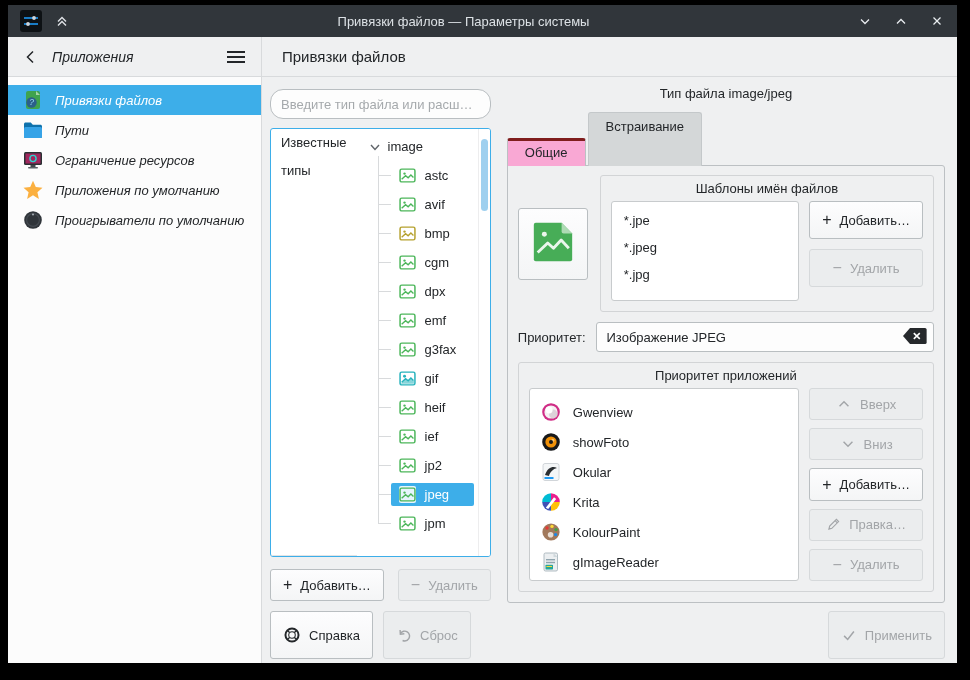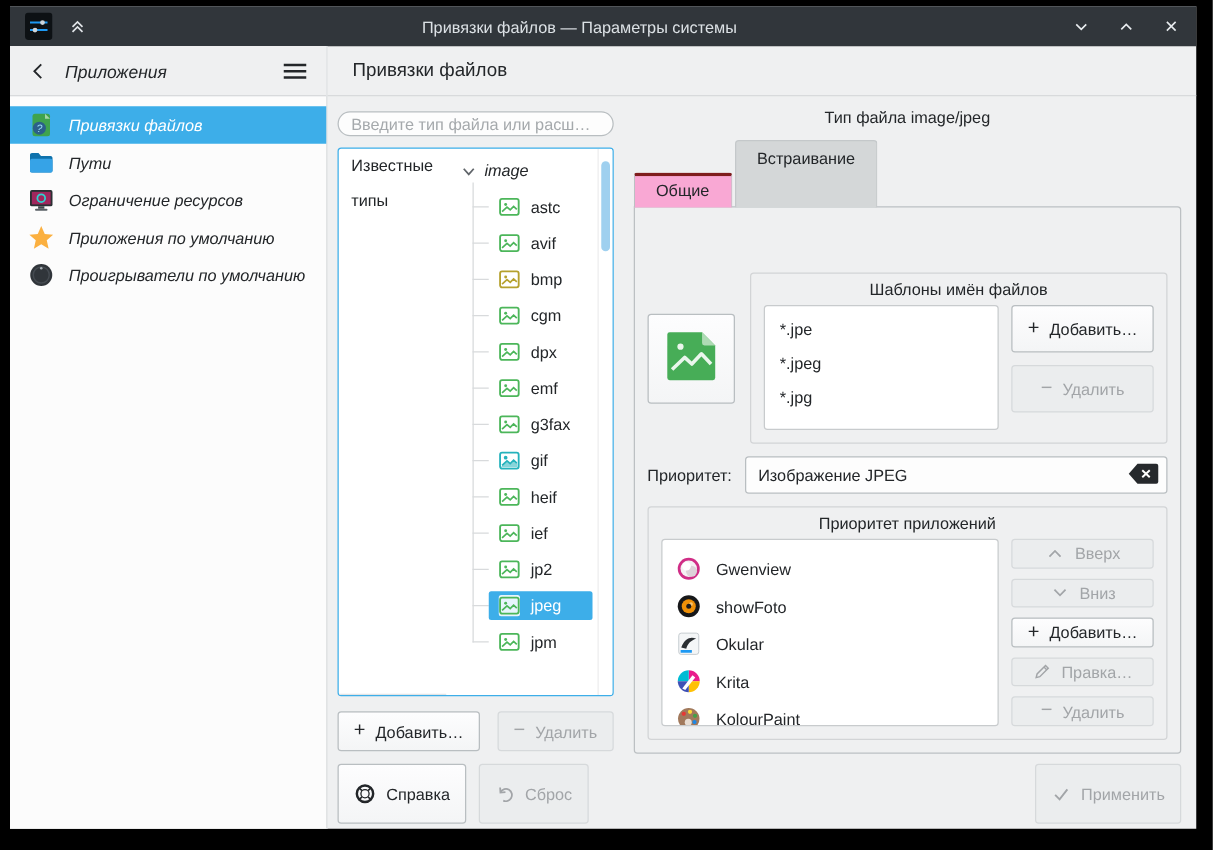--- a/index.html
+++ b/index.html
@@ -33,33 +33,33 @@
   .side-icon { width:22px; height:22px; flex:0 0 22px; }
 
   
   .content { flex:1; display:flex; flex-direction:column; min-width:0; }
   .content-header { flex:0 0 40px; border-bottom:1px solid #d8dadc; display:flex; align-items:center;
     padding:0 20px; font-size:15px; }
   .content-body { flex:1; display:flex; min-height:0; }
 
   
   .mid-col { flex:0 0 218px; display:flex; flex-direction:column; padding:12px 8px 10px 8px; min-height:0; }
-  .search-input { height:20px; width:100%; border:1px solid #b9bec1; border-radius:13px; background:#fdfdfd;
+  .search-input { height:30px; width:100%; border:1px solid #b9bec1; border-radius:13px; background:#fdfdfd;
     padding:0 10px; font:inherit; color:#232629; margin-bottom:9px; }
   .search-input::placeholder { color:#a5a9ac; }
 
   .tree-panel { flex:1; border:1px solid #3daee9; border-radius:3px; background:#fff;
     display:flex; min-height:0; overflow:hidden; }
   .tree-header { flex:0 0 29px; line-height:28px; padding:0 10px; border-bottom:1px solid #e2e4e5; }
   .tree-body { flex:1; position:relative; overflow:hidden; padding:3px 16px 0 8px; }
   .scrollbar { position:absolute; top:0; right:0; bottom:0; width:12px; border-left:1px solid #ededee; background:#fff; }
   .scroll-thumb { position:absolute; top:10px; left:2px; width:7px; height:72px; background:#9fd0ef; border-radius:4px; }
 
   .tree-row { height:29px; display:flex; align-items:center; }
-  .root-row { gap:6px; padding-left:3px;font-style:italic; }
+  .root-row { gap:6px; padding-left:3px; }
   .tree-chevron { width:14px; height:14px; display:flex; }
   .tree-children { position:relative; margin-left:13px; }
   .tree-children::before { content:""; position:absolute; left:0; top:-5px; bottom:14px; border-left:1px solid #d8dadc; }
   .tick { flex:0 0 13px; height:0; border-top:1px solid #d8dadc; }
   .row-body { flex:1; display:flex; align-items:center; gap:9px; padding:3px 8px; border-radius:2px; min-width:0; }
   .tree-row.selected .row-body { background:#3daee9; color:#fff; }
   .tree-row.selected .mime-icon { background:rgba(255,255,255,.88); border-radius:2px; }
   .mime-icon { width:17px; height:17px; flex:0 0 17px; display:inline-flex; }
   .c-green { color:#4cb65a; } .c-yellow { color:#b5a12e; } .c-cyan { color:#25b2bc; }
 
@@ -77,21 +77,21 @@
   
   .right-col { flex:1; display:flex; flex-direction:column; padding:6px 12px 8px 8px; min-width:0; }
   .type-title { text-align:center; padding:3px 0 9px; }
   .tabs { display:flex; position:relative; z-index:2; }
   .tab { padding:6px 17px 6px; border:1px solid #bcc0c3; border-bottom:none; border-radius:3px 3px 0 0; }
   .tab.active { background:#f9a8d4; border-top:3px solid #7f1d1d; padding-top:4px;margin-top:28px; }
   .tab.inactive { background:#d4d7d8; border-color:#c4c8ca; margin-top:2px; margin-left:2px; }
   .pane { flex:1; border:1px solid #bcc0c3; border-radius:0 3px 3px 3px; margin-top:-1px;
     padding:9px 10px 10px; display:flex; flex-direction:column; min-height:0; background:#eff0f1; }
 
-  .patterns-row { display:flex; gap:12px; align-items:center;margin-top:43px; }
+  .patterns-row { display:flex; gap:12px; align-items:center; }
   .mime-big-btn { flex:0 0 70px; width:70px; height:72px; border:1px solid #b9bec1; border-radius:3px;
     background:linear-gradient(#fdfdfe,#f4f5f6); display:flex; align-items:center; justify-content:center; }
 
   .groupbox { border:1px solid #d2d4d6; border-radius:3px; position:relative; padding:25px 10px 10px; }
   .group-title { position:absolute; top:5px; left:0; right:0; text-align:center; }
   .patterns-group { flex:1; }
   .patterns-inner { display:flex; gap:10px; }
   .patterns-list { flex:1; background:#fff; border:1px solid #c8cbcd; border-radius:3px; padding:5px 12px; height:100px; }
   .pattern-line { line-height:27px; }
   .side-btns { flex:0 0 112px; display:flex; flex-direction:column; gap:10px; }

